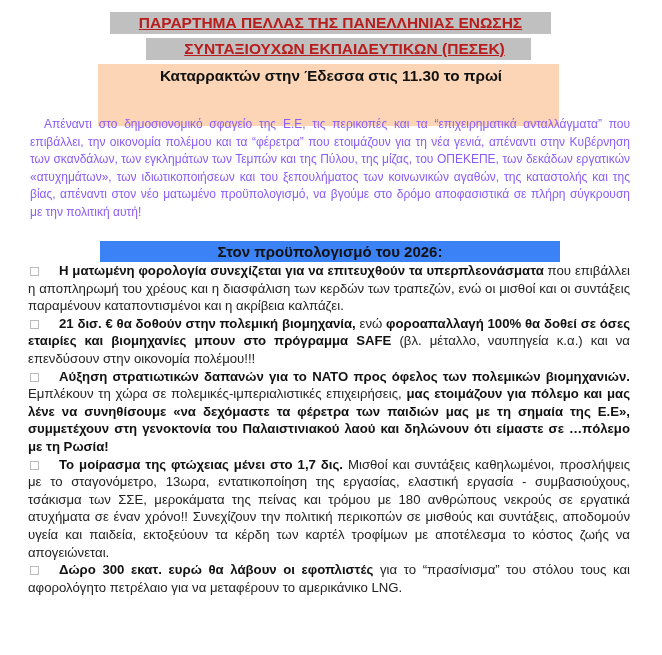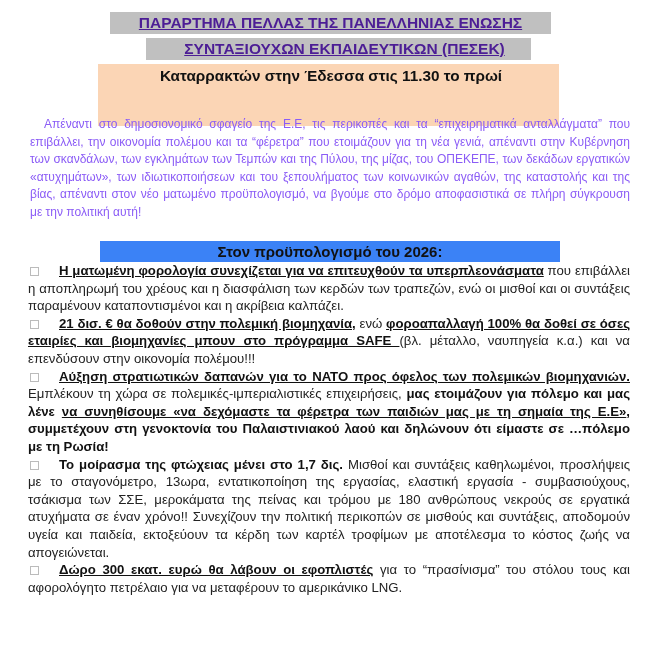--- a/index.html
+++ b/index.html
@@ -1,29 +1,29 @@
 <!DOCTYPE html>
 <html><head>
   <meta charset="utf-8">
   <style>
     html, body { margin: 0; padding: 0; background: #ffffff; }
     body { width: 662px; height: 655px; overflow: hidden; position: relative; font-family: "Liberation Sans", sans-serif; color: #1a1a1a; }
     .page { position: absolute; left: 0; top: 0; width: 662px; }
-    .hdr { position: absolute; background: #c0c0c0; color: #4c1d95; font-weight: bold; font-size: 15.5px; text-decoration: underline; text-align: center; white-space: nowrap; line-height: 22px; }
+    .hdr { position: absolute; background: #c0c0c0; color: #b91c1c; font-weight: bold; font-size: 15.5px; text-decoration: underline; text-align: center; white-space: nowrap; line-height: 22px; }
     .hdr1 { left: 110px; top: 12px; width: 441px; }
     .hdr2 { left: 146px; top: 38px; width: 373px; padding-left: 12px; }
     .peach { position: absolute; left: 98px; top: 64px; width: 461px; height: 62px; background: #fbd5b5; }
     .title { position: absolute; left: 20px; top: 66px; width: 622px; text-align: center; font-weight: bold; font-size: 15.3px; line-height: 20px; color: #111; font-family: "Liberation Sans", sans-serif; }
     .intro { position: absolute; left: 30px; top: 116px; width: 600px; font-size: 12px; line-height: 17.6px; text-align: justify; color: #8b5cf6; }
     .intro .indent { padding-left: 14px; }
     .subhead { position: absolute; left: 100px; top: 241px; width: 460px; height: 21px; background: #3b82f6; text-align: center; font-weight: bold; font-size: 15px; line-height: 21px; color: #111; }
     .bullets { position: absolute; left: 28px; top: 262px; width: 602px; font-size: 13.2px; line-height: 17.6px; text-align: justify; color: #222; }
     .bullet { margin: 0; }
     .box { display: inline-block; width: 7px; height: 7px; border: 1px solid #bbb; margin-right: 20px; vertical-align: middle; margin-left: 2px; }
-    b.u, .u { text-decoration: underline; }
+    b.u, .u { }
     b { font-weight: bold; color: #111; }
   </style>
 </head>
 <body>
 
 <div class="page">
   <div class="hdr hdr1">ΠΑΡΑΡΤΗΜΑ ΠΕΛΛΑΣ ΤΗΣ ΠΑΝΕΛΛΗΝΙΑΣ ΕΝΩΣΗΣ</div>
   <div class="hdr hdr2">ΣΥΝΤΑΞΙΟΥΧΩΝ ΕΚΠΑΙΔΕΥΤΙΚΩΝ (ΠΕΣΕΚ)</div>
 
   <div class="peach"></div>

